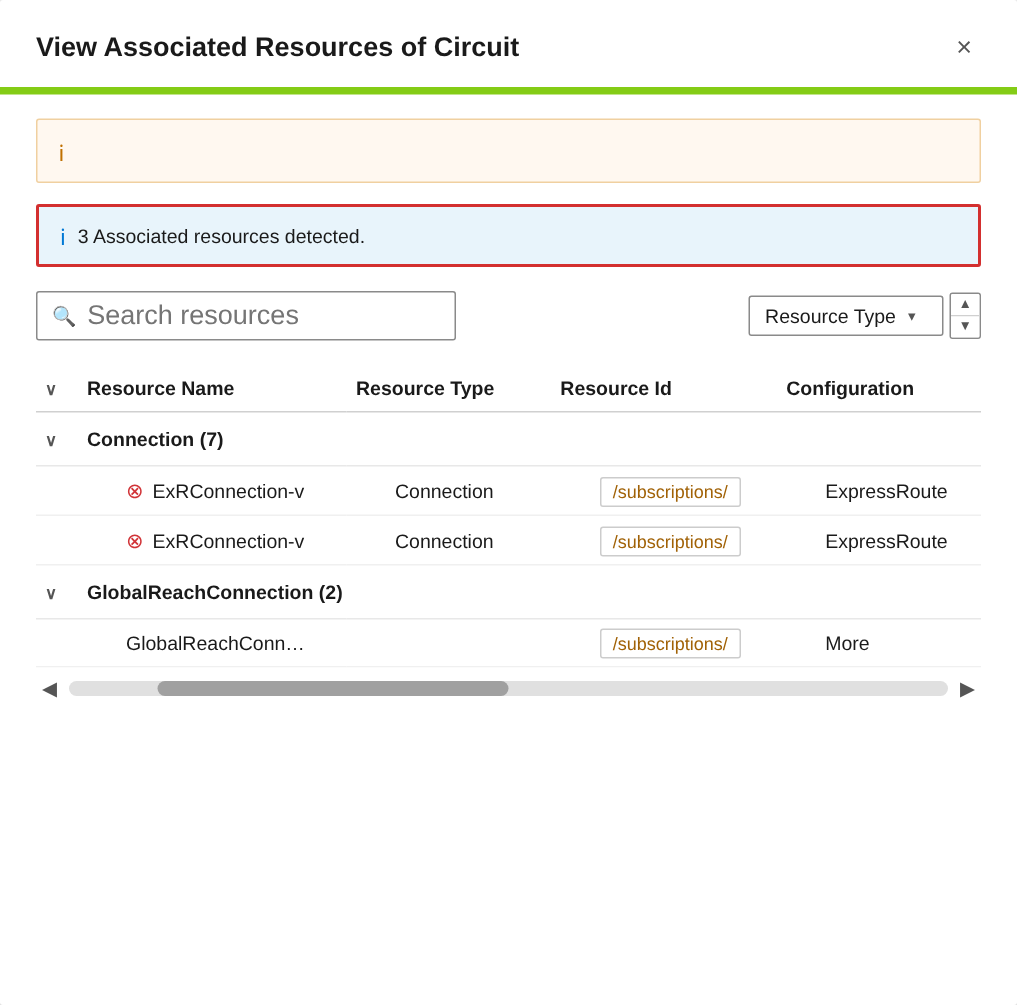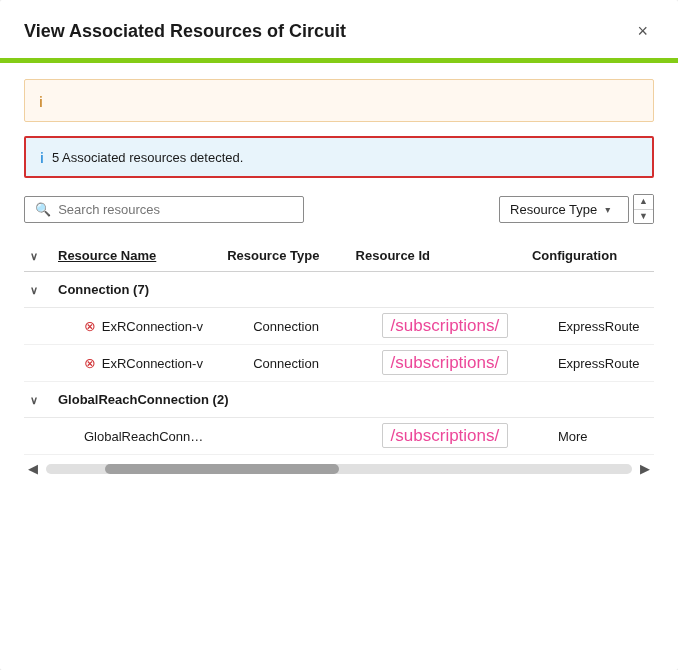--- a/index.html
+++ b/index.html
@@ -107,21 +107,21 @@
       border-radius: 2px;
       padding: 5px 10px;
       gap: 7px;
       width: 280px;
       background: #fff;
     }
     .search-icon { color: #666; font-size: 13px; }
     .search-input {
       border: none;
       outline: none;
-      font-size: 13px;
+      font-size: 18px;
       color: #aaa;
       width: 100%;
       background: transparent;
     }
     .filter-group {
       display: flex;
       align-items: center;
       gap: 4px;
     }
     .filter-dropdown {
@@ -171,21 +171,21 @@
     .table-header-row th {
       text-align: left;
       font-weight: 600;
       font-size: 13px;
       padding: 8px 10px 8px 6px;
       border-bottom: 1px solid #d0d0d0;
       color: #1a1a1a;
       white-space: nowrap;
     }
     .th-expand { width: 30px; }
-    .th-name { min-width: 140px; text-decoration: underline; }
+    .th-name { min-width: 140px; }
     .th-type { min-width: 120px; }
     .th-id { min-width: 130px; margin-left: 44px; }
     .th-config { min-width: 100px; margin-left: 38px; }
     .group-row td {
       padding: 10px 6px;
       font-weight: 600;
       font-size: 13px;
       border-bottom: 1px solid #e8e8e8;
       background: #fff;
     }
@@ -221,22 +221,22 @@
       overflow: hidden;
       text-overflow: ellipsis;
       max-width: 120px;
       text-align: right;
     }
     .id-pill {
       border: 1px solid #ccc;
       border-radius: 2px;
       padding: 2px 8px;
       background: #fff;
-      font-size: 17px;
-      color: #ec4899;
+      font-size: 12px;
+      color: #a16207;
       white-space: nowrap;
     }
     .scrollbar-container {
       flex: 1;
       height: 10px;
       background: #e0e0e0;
       border-radius: 5px;
       position: relative;
       overflow: hidden;
     }
@@ -281,21 +281,21 @@
   </div>
 
   <div class="dialog-body">
 
     <div class="warning-banner">
       <span class="warning-icon">ℹ</span>
     </div>
 
     <div class="info-bar">
       <span class="info-icon">ℹ</span>
-      <span class="info-text">5 Associated resources detected.</span>
+      <span class="info-text">3 Associated resources detected.</span>
     </div>
 
     <div class="toolbar">
       <div class="search-box">
         <span class="search-icon">🔍</span>
         <input class="search-input" type="text" placeholder="Search resources" style="">
       </div>
       <div class="filter-group">
         <div class="filter-dropdown">
           <span>Resource Type</span>

